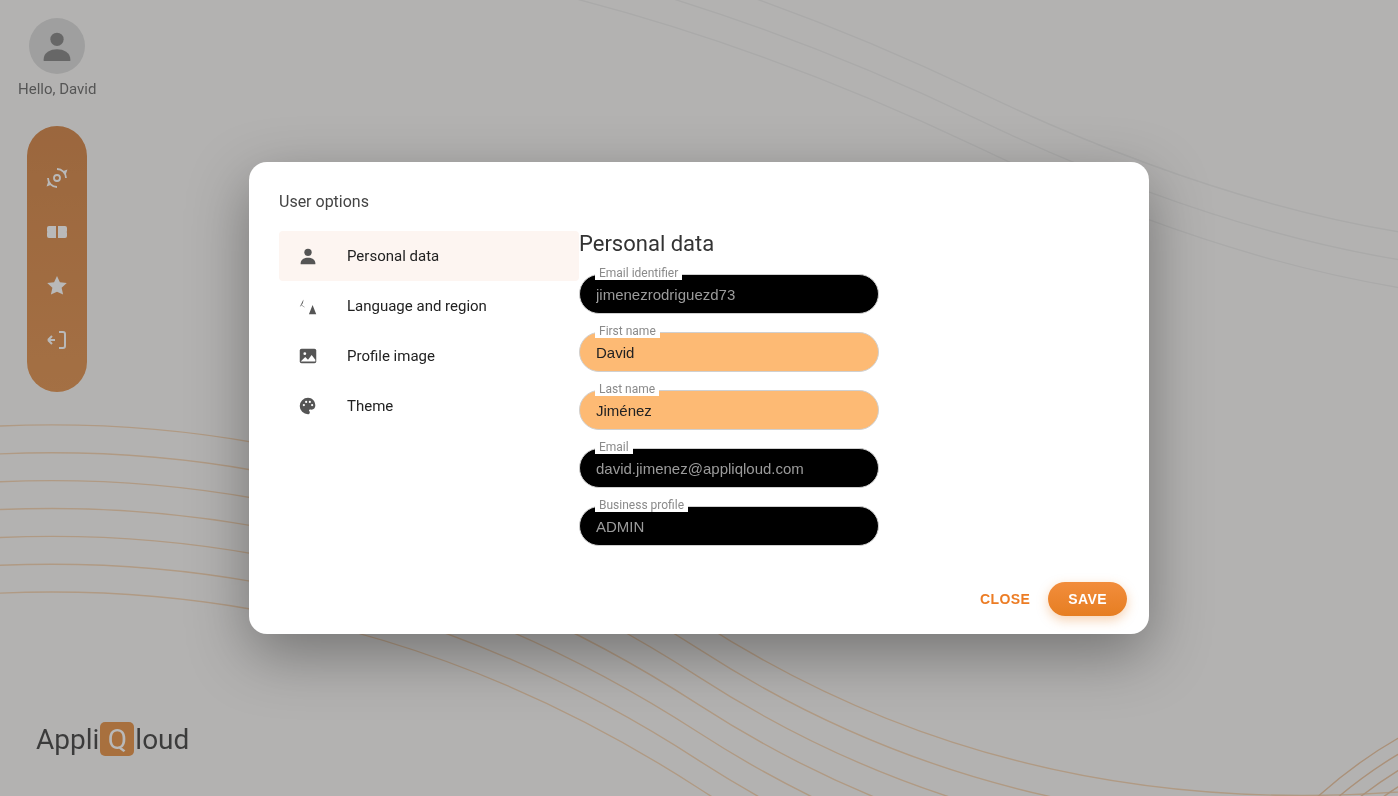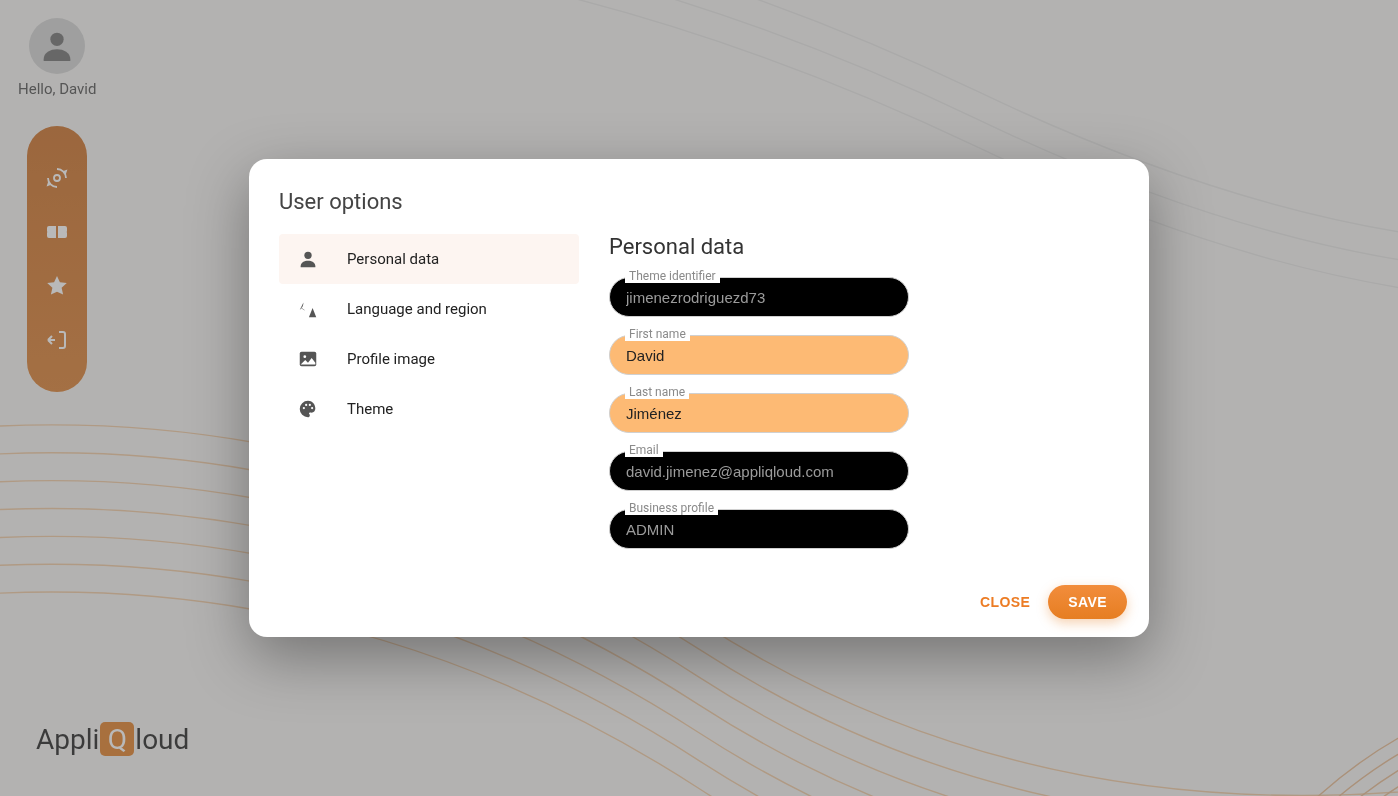--- a/index.html
+++ b/index.html
@@ -115,28 +115,27 @@
   }
   .modal {
     width: 900px;
     background: #fff;
     border-radius: 18px;
     box-shadow: 0 20px 60px rgba(0,0,0,.35);
     position: relative;
     padding: 30px 30px 70px 30px;
   }
   .modal-title {
-    font-size: 22px;
+    font-size: 16px;
     font-weight: 400;
     color: #444;
     margin-bottom: 20px;
   }
   .modal-body {
     display: flex;
-    gap: 30px;
   }
   .modal-nav {
     width: 300px;
   }
   .modal-nav-item {
     display: flex;
     align-items: center;
     gap: 28px;
     padding: 14px 18px;
     border-radius: 4px;
@@ -344,21 +343,21 @@
           <span>Theme</span>
         </div>
 
       </div>
 
       <div class="modal-content">
         <div class="section-title">Personal data</div>
 
         <div class="field-group">
           <div class="field">
-            <label>Theme identifier</label>
+            <label>Email identifier</label>
             <input type="text" disabled="" value="jimenezrodriguezd73" style="">
           </div>
         </div>
 
         <div class="field-group">
           <div class="field">
             <label>First name</label>
             <input type="text" value="David" style="">
           </div>
         </div>

